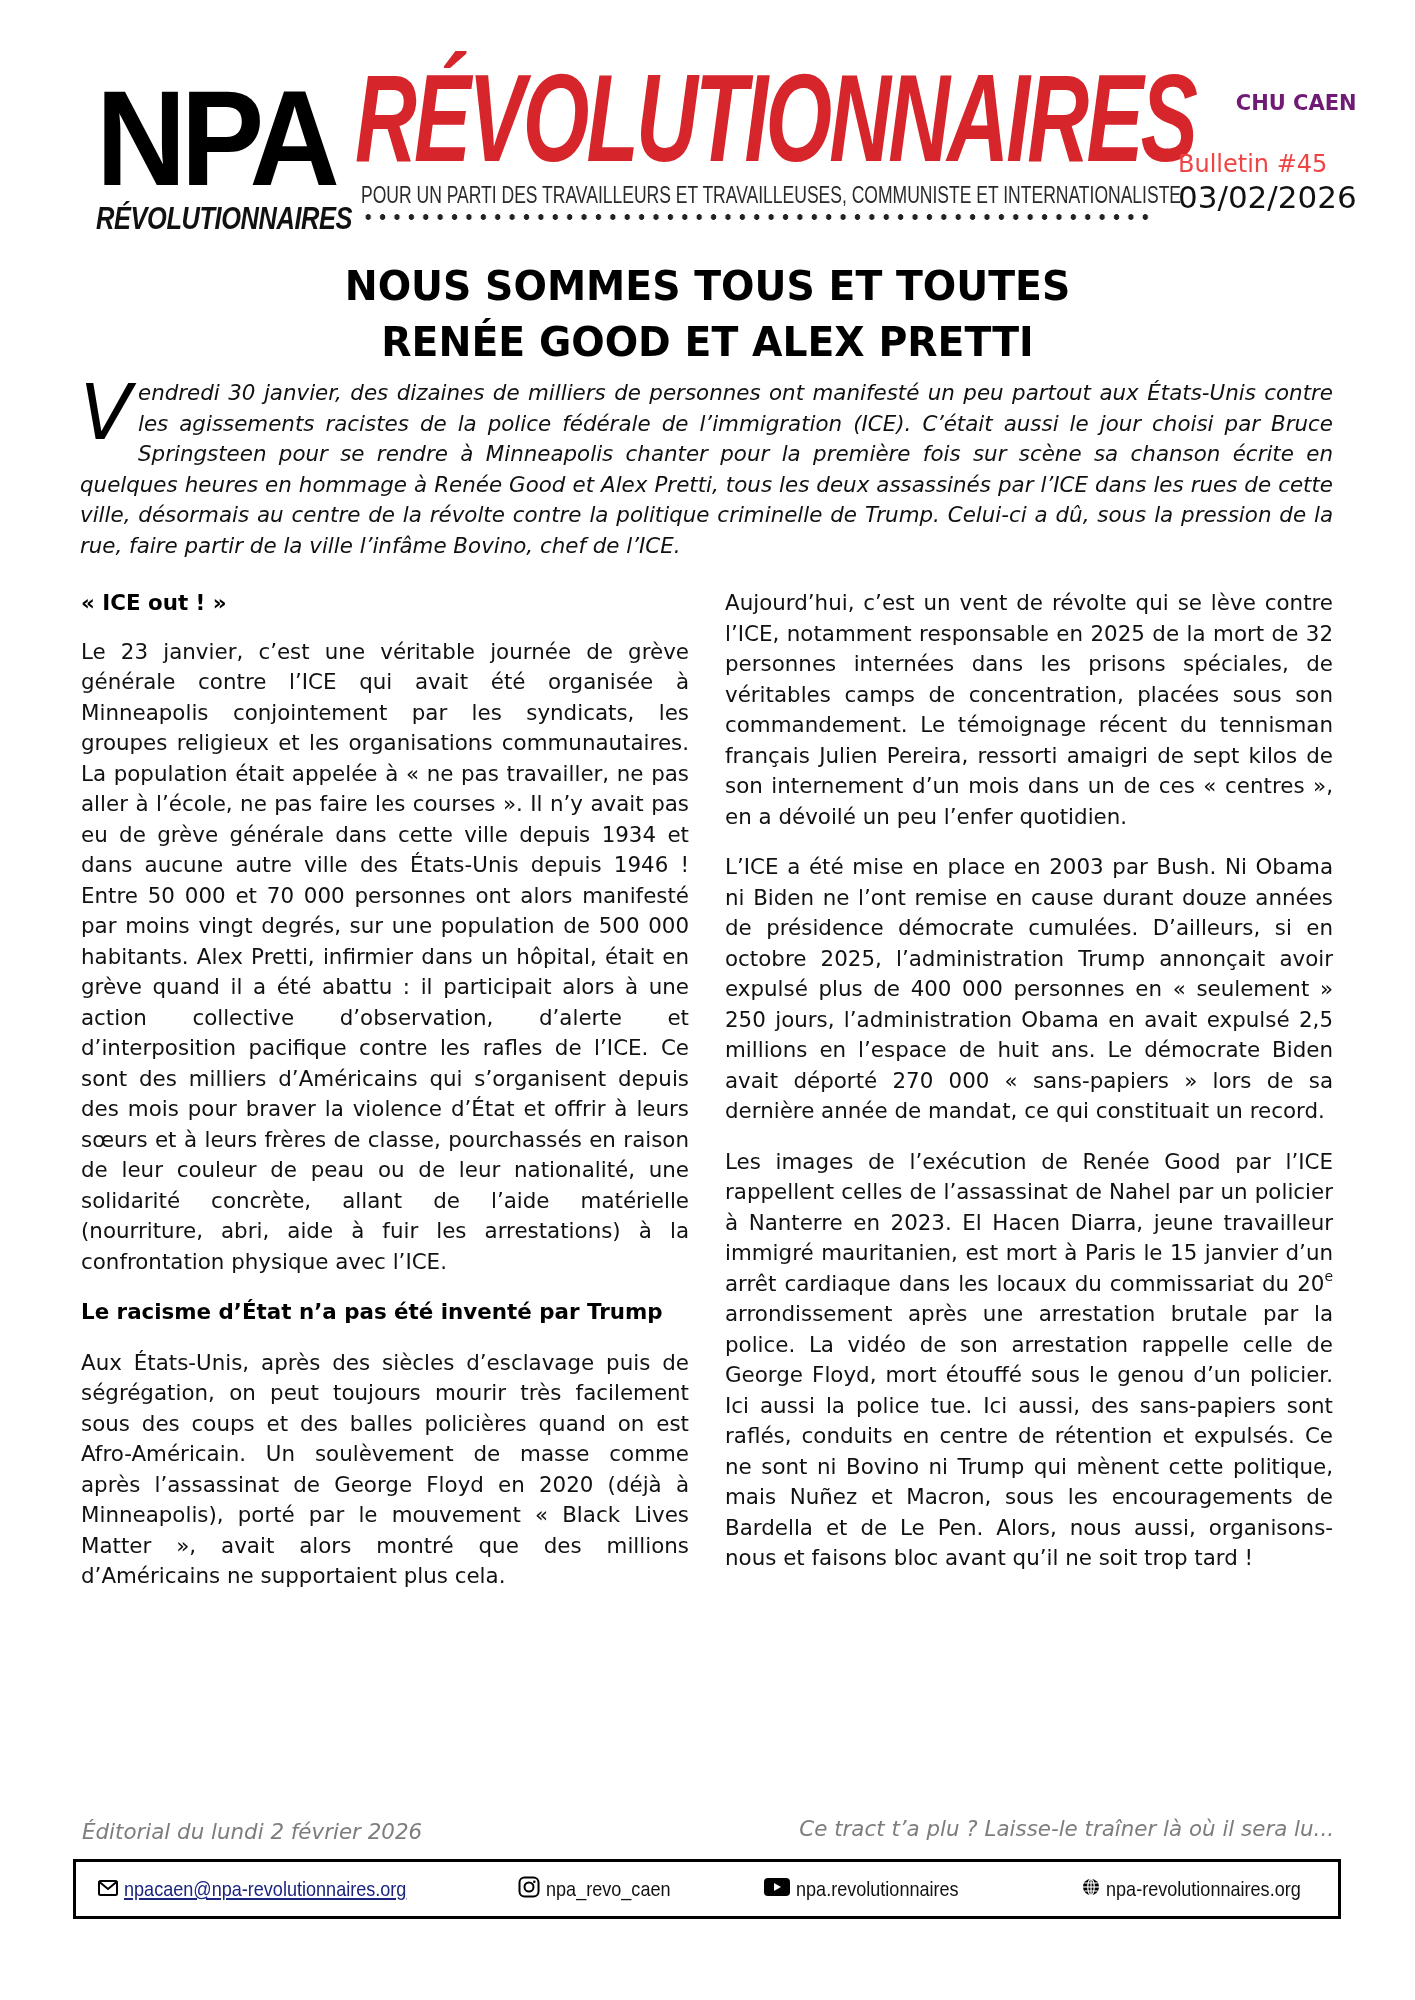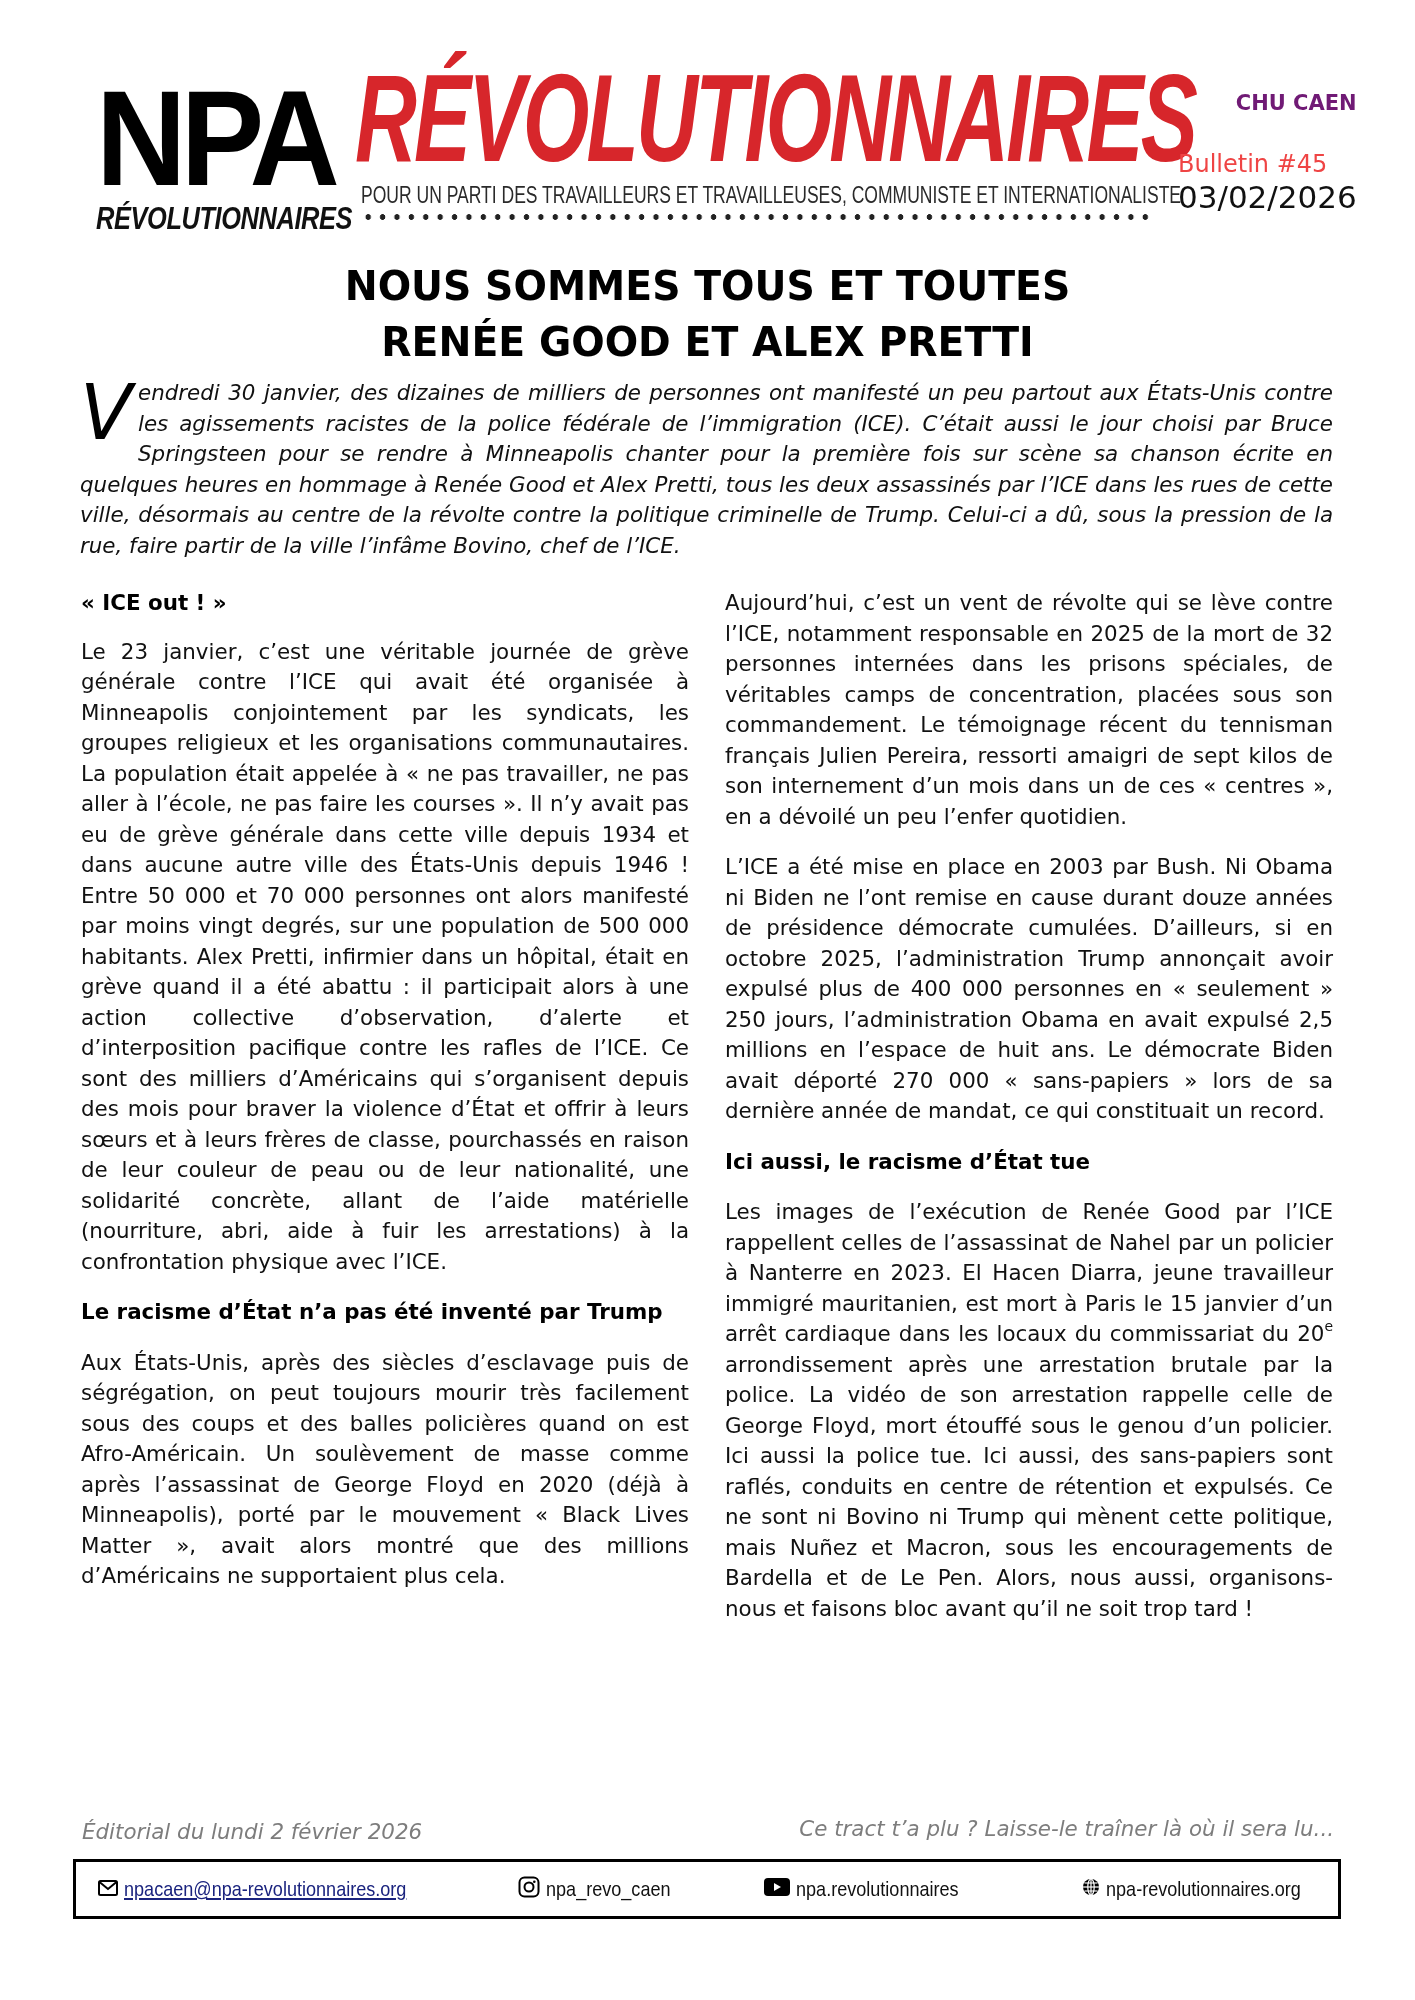--- a/index.html
+++ b/index.html
@@ -114,21 +114,20 @@
 <div class="col col-left">
   <h2 class="first">« ICE out ! »</h2>
   <p>Le 23 janvier, c’est une véritable journée de grève générale contre l’ICE qui avait été organisée à Minneapolis conjointement par les syndicats, les groupes religieux et les organisations communautaires. La population était appelée à « ne pas travailler, ne pas aller à l’école, ne pas faire les courses ». Il n’y avait pas eu de grève générale dans cette ville depuis 1934 et dans aucune autre ville des États-Unis depuis 1946 ! Entre 50 000 et 70 000 personnes ont alors manifesté par moins vingt degrés, sur une population de 500 000 habitants. Alex Pretti, infirmier dans un hôpital, était en grève quand il a été abattu : il participait alors à une action collective d’observation, d’alerte et d’interposition pacifique contre les rafles de l’ICE. Ce sont des milliers d’Américains qui s’organisent depuis des mois pour braver la violence d’État et offrir à leurs sœurs et à leurs frères de classe, pourchassés en raison de leur couleur de peau ou de leur nationalité, une solidarité concrète, allant de l’aide matérielle (nourriture, abri, aide à fuir les arrestations) à la confrontation physique avec l’ICE.</p>
   <h2>Le racisme d’État n’a pas été inventé par Trump</h2>
   <p>Aux États-Unis, après des siècles d’esclavage puis de ségrégation, on peut toujours mourir très facilement sous des coups et des balles policières quand on est Afro-Américain. Un soulèvement de masse comme après l’assassinat de George Floyd en 2020 (déjà à Minneapolis), porté par le mouvement « Black Lives Matter », avait alors montré que des millions d’Américains ne supportaient plus cela.</p>
 </div>
 
 <div class="col col-right">
   <p>Aujourd’hui, c’est un vent de révolte qui se lève contre l’ICE, notamment responsable en 2025 de la mort de 32 personnes internées dans les prisons spéciales, de véritables camps de concentration, placées sous son commandement. Le témoignage récent du tennisman français Julien Pereira, ressorti amaigri de sept kilos de son internement d’un mois dans un de ces « centres », en a dévoilé un peu l’enfer quotidien.</p>
   <p>L’ICE a été mise en place en 2003 par Bush. Ni Obama ni Biden ne l’ont remise en cause durant douze années de présidence démocrate cumulées. D’ailleurs, si en octobre 2025, l’administration Trump annonçait avoir expulsé plus de 400 000 personnes en « seulement » 250 jours, l’administration Obama en avait expulsé 2,5 millions en l’espace de huit ans. Le démocrate Biden avait déporté 270 000 « sans-papiers » lors de sa dernière année de mandat, ce qui constituait un record.</p>
-  <h2>Ici aussi, le racisme d’État tue</h2>
   <p><span>Les images de l’exécution de Renée Good par l’ICE rappellent celles de l’assassinat de Nahel par un policier à Nanterre en 2023. El Hacen Diarra, jeune travailleur immigré mauritanien, est mort à Paris le 15 janvier d’un arrêt cardiaque dans les locaux du commissariat du 20</span><sup>e</sup><span> arrondissement après une arrestation brutale par la police. La vidéo de son arrestation rappelle celle de George Floyd, mort étouffé sous le genou d’un policier. Ici aussi la police tue. Ici aussi, des sans-papiers sont raflés, conduits en centre de rétention et expulsés. Ce ne sont ni Bovino ni Trump qui mènent cette politique, mais Nuñez et Macron, sous les encouragements de Bardella et de Le Pen. Alors, nous aussi, organisons-nous et faisons bloc avant qu’il ne soit trop tard !</span></p>
 </div>
 
 <div class="footer-left">Éditorial du lundi 2 février 2026</div>
 <div class="footer-right">Ce tract t’a plu ? Laisse-le traîner là où il sera lu...</div>
 
 <div class="contact-bar">
   <div class="contact c-email">
     <span class="ic">
       <svg width="20" height="16" viewBox="0 0 20 16">

